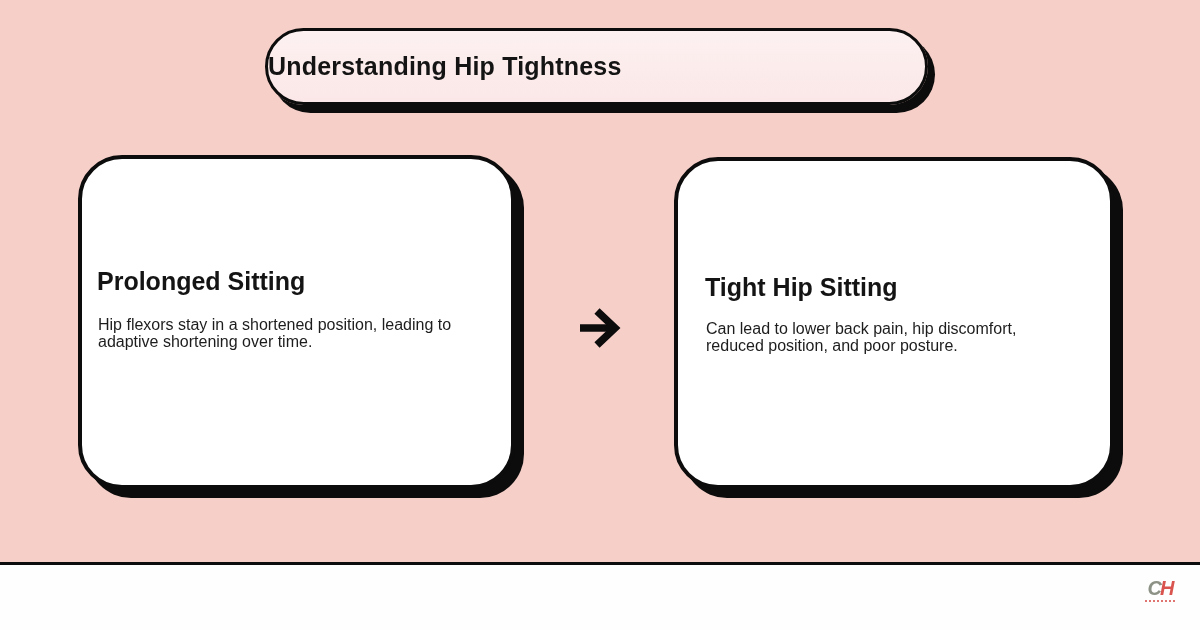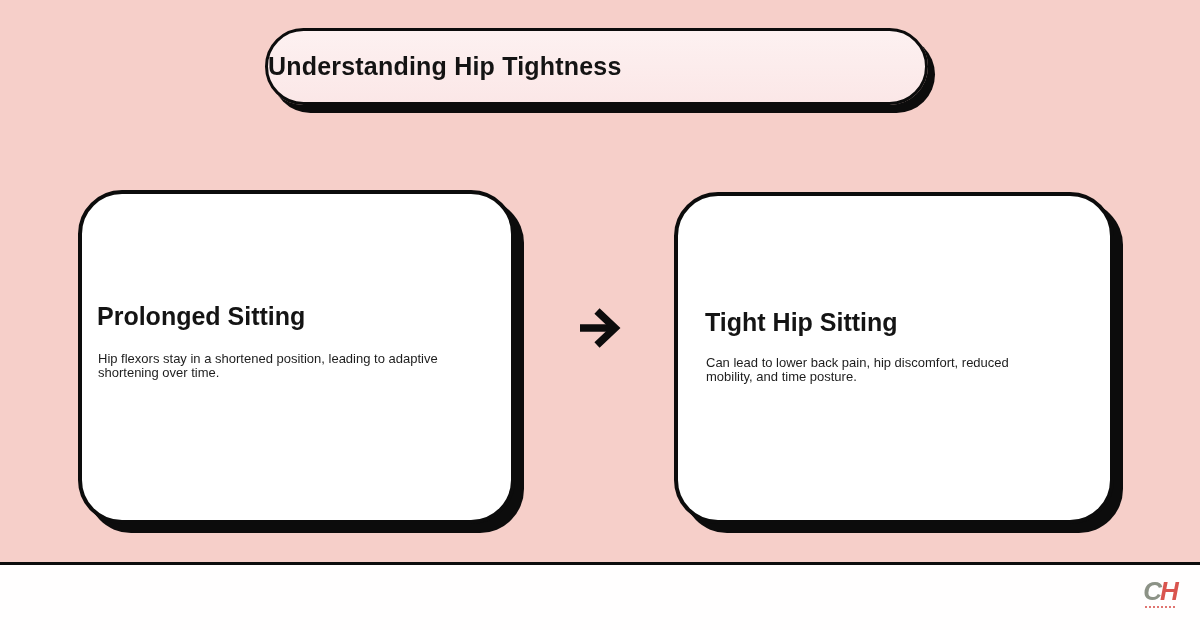--- a/index.html
+++ b/index.html
@@ -30,37 +30,36 @@
     letter-spacing: 0.2px;
   }
 
   
   .card {
     position: absolute;
     background: #ffffff;
     border: 4px solid #0c0c0c;
     border-radius: 44px;
     box-shadow: 9px 9px 0 #0c0c0c;
-    margin-top: 35px;
   }
   .card.left  { left: 78px;  top: 155px; width: 437px; height: 334px; }
   .card.right { left: 674px; top: 157px; width: 440px; height: 332px; }
 
   .card-title {
     position: absolute;
     font-size: 25px;
     font-weight: 700;
     color: #141414;
   }
   .card.left  .card-title { left: 15px; top: 108px; }
   .card.right .card-title { left: 27px; top: 112px; }
 
   .card-desc {
     position: absolute;
-    font-size: 13px;
+    font-size: 16px;
     line-height: 1.06;
     color: #1d1d1d;
   }
   .card.left  .card-desc { left: 16px; top: 158px; width: 388px; }
   .card.right .card-desc { left: 28px; top: 160px; width: 342px; }
 
   
   .arrow-wrap {
     position: absolute;
     left: 577px; top: 303px;
@@ -82,21 +81,21 @@
     background: #fffefe;
   }
   .logo {
     position: absolute;
     right: 18px; top: 13px;
     width: 44px;
     text-align: center;
     line-height: 1;
   }
   .logo .letters {
-    font-size: 26px;
+    font-size: 20px;
     font-weight: 800;
     font-style: italic;
     letter-spacing: -2px;
   }
   .logo .letter-c { color: #8c9286; }
   .logo .letter-h { color: #d9544e; }
   .logo .wordmark {
     margin: 2px auto 0;
     width: 30px;
     border-bottom: 2px dotted #d9544e;
@@ -120,21 +119,21 @@
 
   <div class="arrow-wrap">
     <svg viewBox="0 0 46 48" xmlns="http://www.w3.org/2000/svg">
       <line x1="3" y1="25" x2="33" y2="25" stroke="#0c0c0c" stroke-width="7.5"></line>
       <polyline points="20,8 38,25 20,42" fill="none" stroke="#0c0c0c" stroke-width="7.5" stroke-linejoin="miter"></polyline>
     </svg>
   </div>
 
   <div class="card right">
     <div class="card-title">Tight Hip Sitting</div>
-    <div class="card-desc">Can lead to lower back pain, hip discomfort, reduced mobility, and time posture.</div>
+    <div class="card-desc">Can lead to lower back pain, hip discomfort, reduced position, and poor posture.</div>
   </div>
 
   <div class="footer-divider"></div>
 
   <div class="footer">
     <div class="logo">
       <div class="letters"><span class="letter-c">C</span><span class="letter-h">H</span></div>
       <div class="wordmark"></div>
     </div>
   </div>

